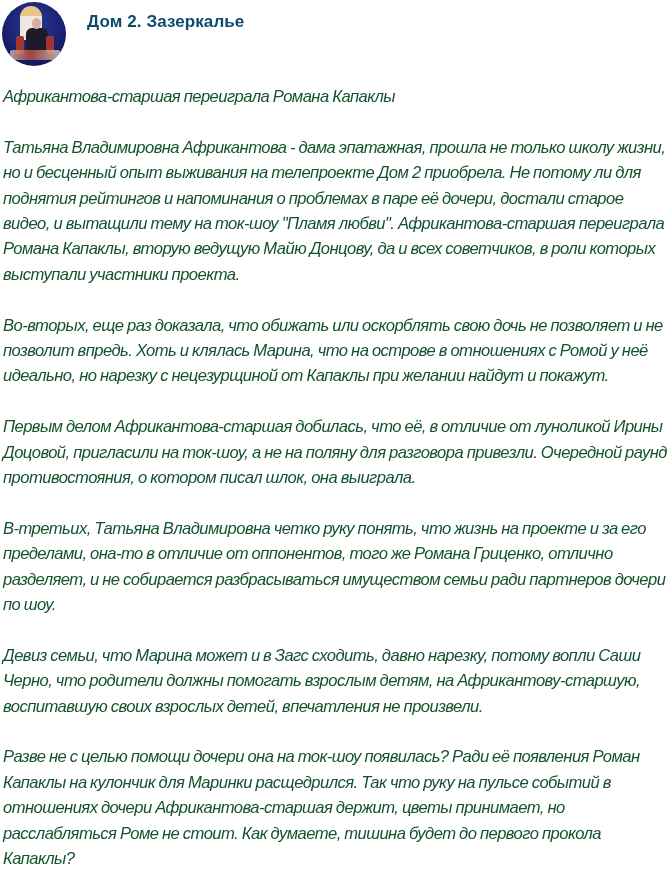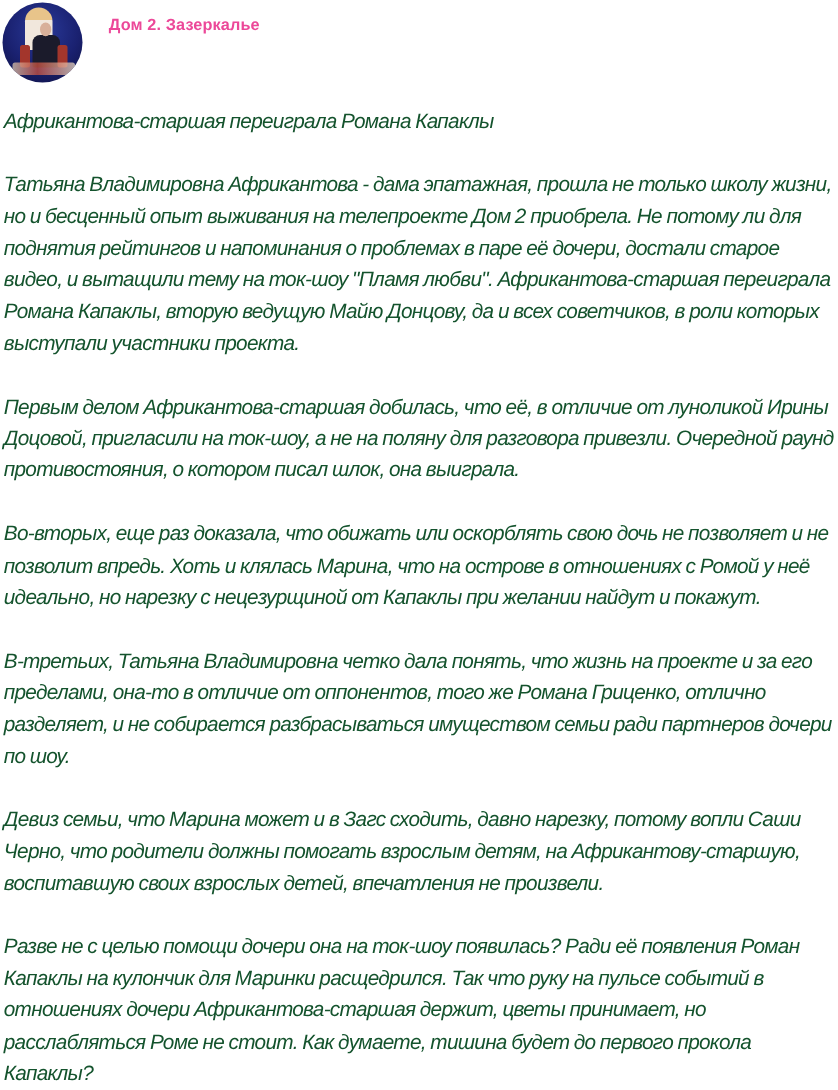--- a/index.html
+++ b/index.html
@@ -24,21 +24,21 @@
       position: absolute; left: 24px; top: 26px; width: 22px; height: 26px; border-radius: 6px 6px 2px 2px; background: #1b1b2b;
     }
     .avatar .chair-l { position: absolute; left: 14px; top: 34px; width: 8px; height: 18px; background: #a3362c; border-radius: 2px; }
     .avatar .chair-r { position: absolute; left: 44px; top: 34px; width: 8px; height: 18px; background: #a3362c; border-radius: 2px; }
     .avatar .caption {
       position: absolute; left: 8px; top: 48px; width: 50px; height: 10px;
       background: linear-gradient(90deg, #d9c6b0, #c9503e 40%, #e8d9c4);
       opacity: 0.75; border-radius: 2px;
     }
     .group-title {
-      position: absolute; left: 87px; top: 12px; font-size: 13px; font-weight: bold; color: #ec4899;
+      position: absolute; left: 87px; top: 12px; font-size: 17px; font-weight: bold; color: #0c4a6e;
       letter-spacing: 0.1px;
     }
     .post {
       position: absolute; left: 3px; top: 84px; width: 664px;
       font-size: 16.6px; line-height: 25.4px; letter-spacing: -0.55px; word-spacing: -0.5px; color: #14532d; font-style: italic;
     }
     .post p { margin: 0 0 25.4px 0; }
     .post .headline { margin-bottom: 25.4px; }
   </style>
 </head>
@@ -52,18 +52,18 @@
     <div class="chair-l"></div>
     <div class="chair-r"></div>
     <div class="caption"></div>
   </div>
   <div class="group-title">Дом 2. Зазеркалье</div>
 </div>
 
 <div class="post">
   <p class="headline">Африкантова-старшая переиграла Романа Капаклы</p>
   <p>Татьяна Владимировна Африкантова - дама эпатажная, прошла не только школу жизни, но и бесценный опыт выживания на телепроекте Дом 2 приобрела. Не потому ли для поднятия рейтингов и напоминания о проблемах в паре её дочери, достали старое видео, и вытащили тему на ток-шоу "Пламя любви". Африкантова-старшая переиграла Романа Капаклы, вторую ведущую Майю Донцову, да и всех советчиков, в роли которых выступали участники проекта.</p>
+  <p>Во-вторых, еще раз доказала, что обижать или оскорблять свою дочь не позволяет и не позволит впредь. Хоть и клялась Марина, что на острове в отношениях с Ромой у неё идеально, но нарезку с нецезурщиной от Капаклы при желании найдут и покажут.</p>
   <p>Первым делом Африкантова-старшая добилась, что её, в отличие от луноликой Ирины Доцовой, пригласили на ток-шоу, а не на поляну для разговора привезли. Очередной раунд противостояния, о котором писал шлок, она выиграла.</p>
-  <p>Во-вторых, еще раз доказала, что обижать или оскорблять свою дочь не позволяет и не позволит впредь. Хоть и клялась Марина, что на острове в отношениях с Ромой у неё идеально, но нарезку с нецезурщиной от Капаклы при желании найдут и покажут.</p>
-  <p>В-третьих, Татьяна Владимировна четко дала понять, что жизнь на проекте и за его пределами, она-то в отличие от оппонентов, того же Романа Гриценко, отлично разделяет, и не собирается разбрасываться имуществом семьи ради партнеров дочери по шоу.</p>
+  <p>В-третьих, Татьяна Владимировна четко руку понять, что жизнь на проекте и за его пределами, она-то в отличие от оппонентов, того же Романа Гриценко, отлично разделяет, и не собирается разбрасываться имуществом семьи ради партнеров дочери по шоу.</p>
   <p>Девиз семьи, что Марина может и в Загс сходить, давно нарезку, потому вопли Саши Черно, что родители должны помогать взрослым детям, на Африкантову-старшую, воспитавшую своих взрослых детей, впечатления не произвели.</p>
   <p>Разве не с целью помощи дочери она на ток-шоу появилась? Ради её появления Роман Капаклы на кулончик для Маринки расщедрился. Так что руку на пульсе событий в отношениях дочери Африкантова-старшая держит, цветы принимает, но расслабляться Роме не стоит. Как думаете, тишина будет до первого прокола Капаклы?</p>
 </div>
 
 </body></html>

